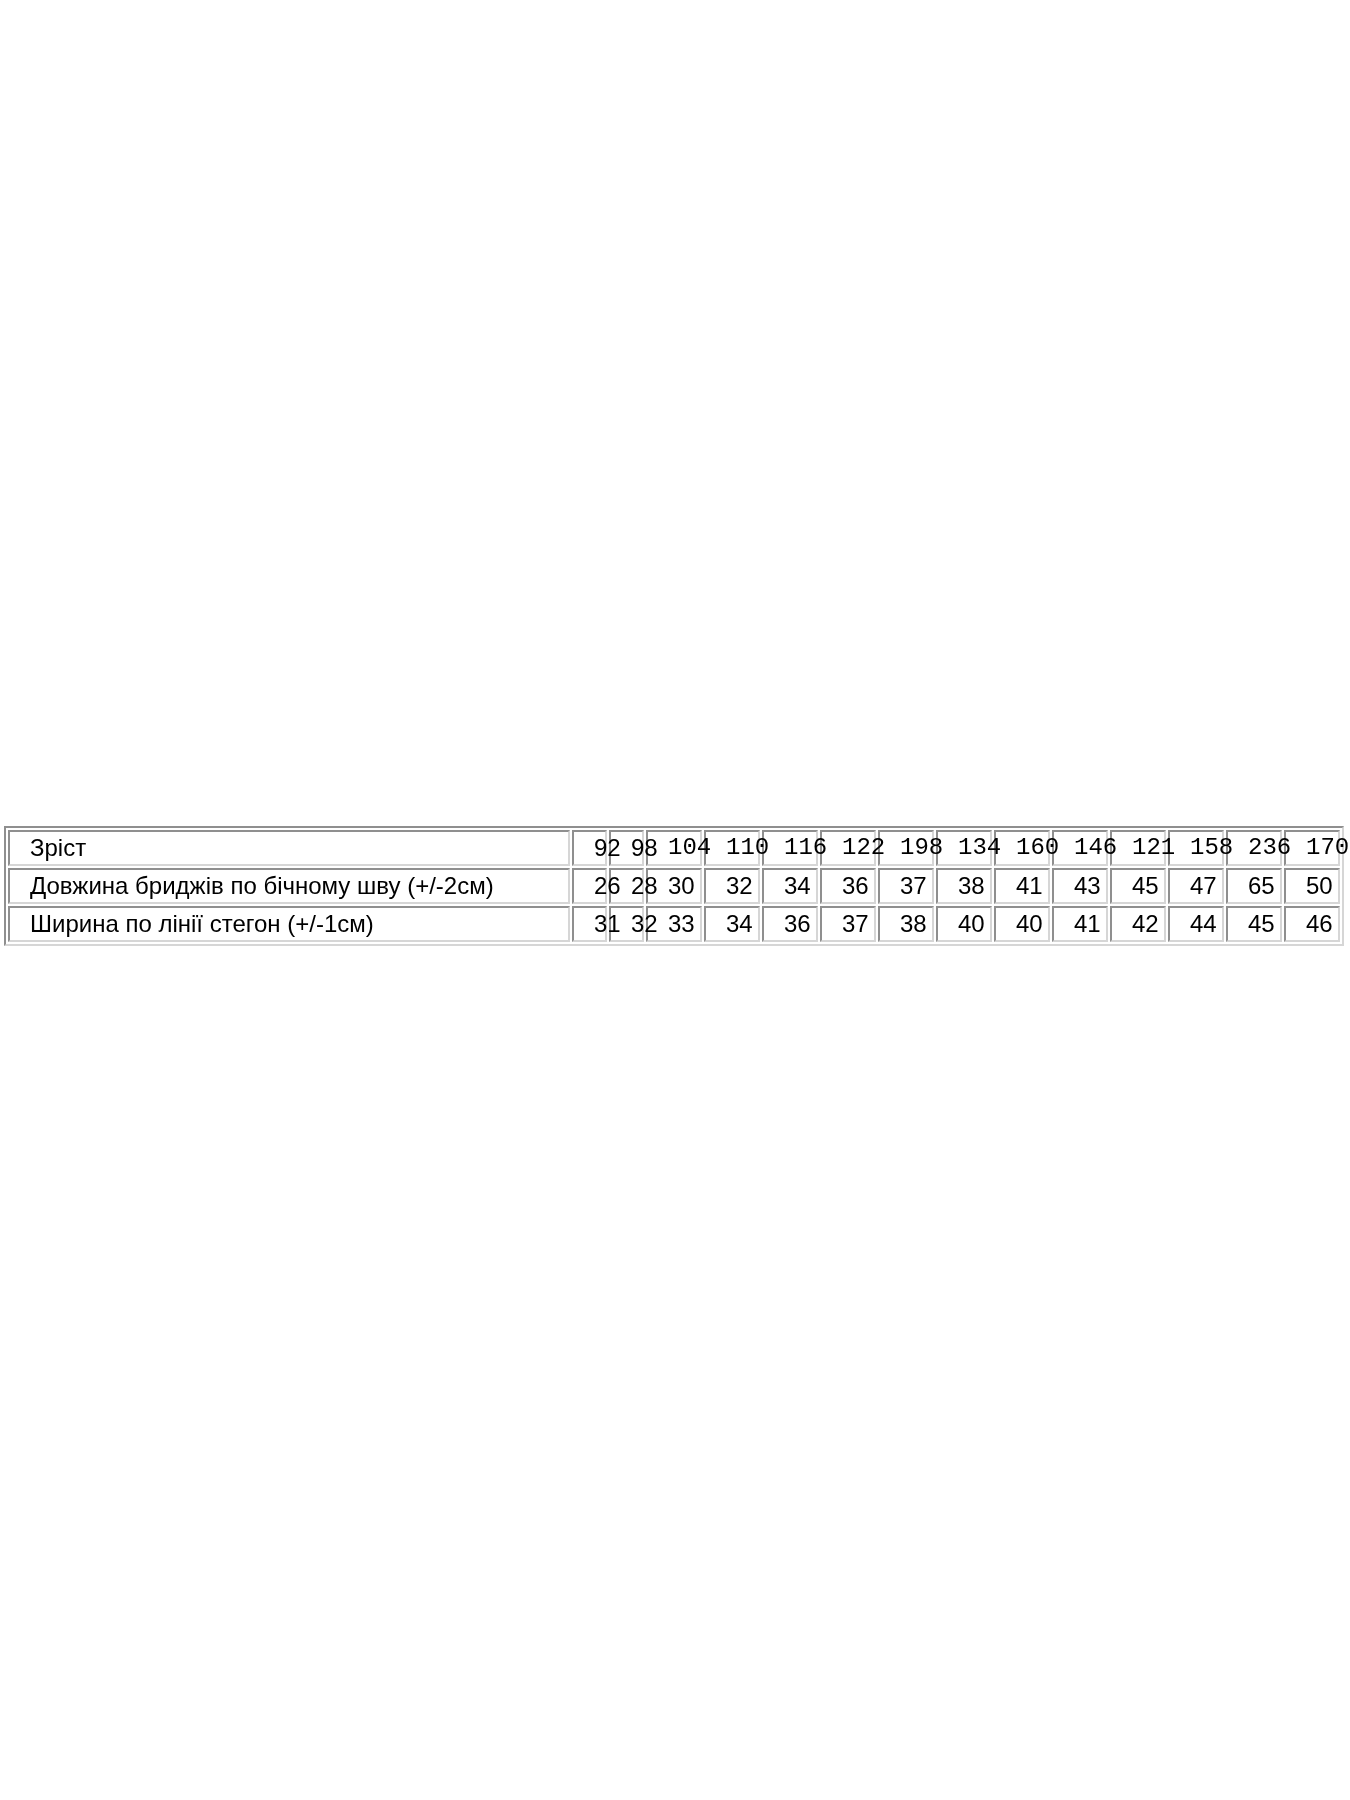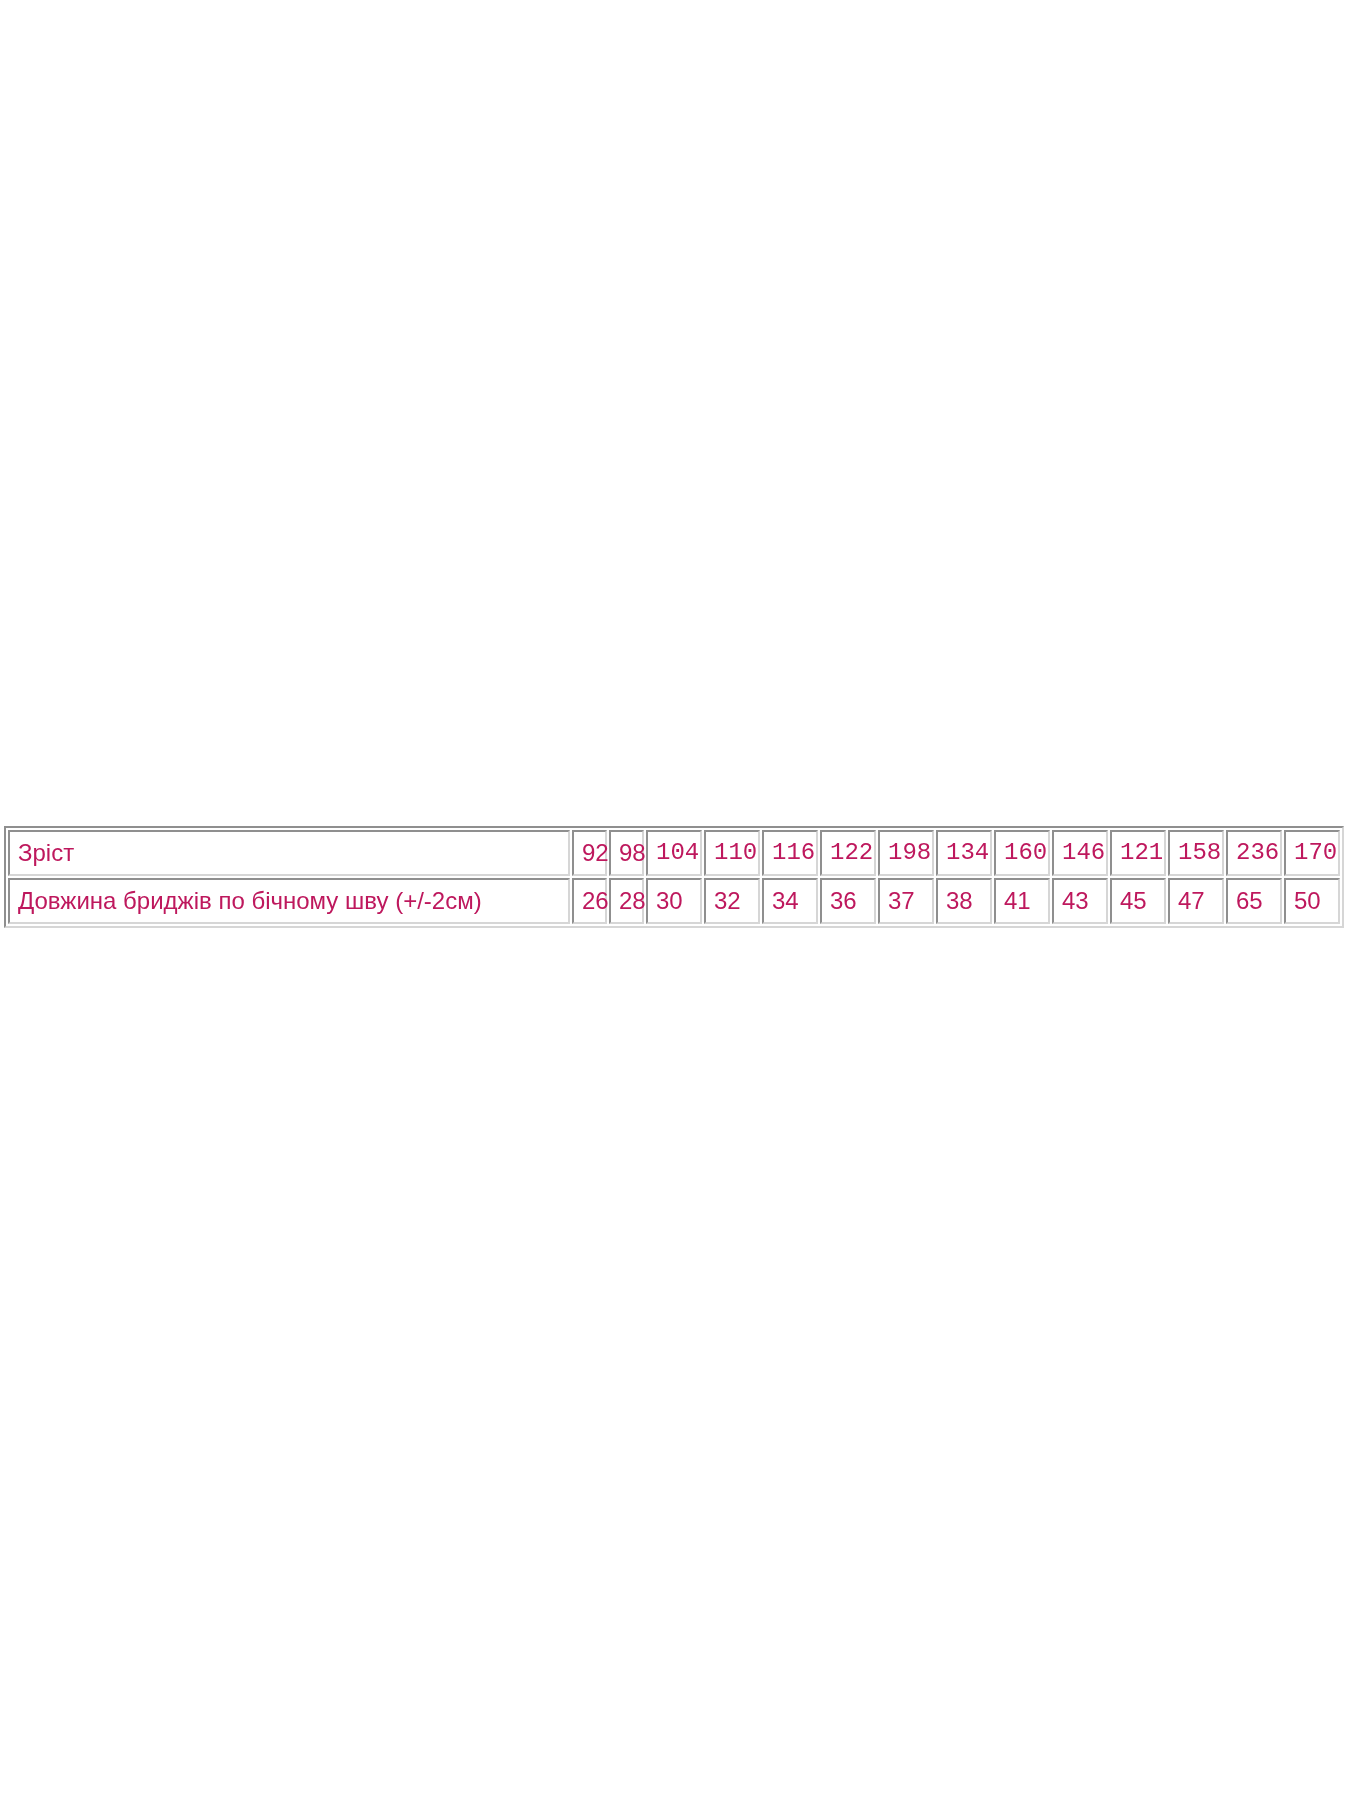--- a/index.html
+++ b/index.html
@@ -20,28 +20,28 @@
     width: 1340px;
     table-layout: fixed;
     border-collapse: separate;
     border-spacing: 2px;
     border-style: solid;
     border-width: 2px;
     border-color: #8f8f8f #d6d6d6 #d6d6d6 #8f8f8f;
   }
   table.size-table td {
     box-sizing: border-box;
-    height: 46px;
+    height: 36px;
     border-style: solid;
     border-width: 2px;
     border-color: #8f8f8f #d6d6d6 #d6d6d6 #8f8f8f;
-    padding: 0 1px 0 8px;
+    padding: 0 1px 0 20px;
     font-size: 24px;
     line-height: 28px;
-    color: #be185d;
+    color: #000000;
     text-align: left;
     vertical-align: middle;
     white-space: nowrap;
     background: #ffffff;
   }
   .w-label { width: 562px; }
   .w-s { width: 35px; }
   .w-m { width: 56px; font-family: Liberation Mono, monospace; }
 </style>
 </head>
@@ -76,14 +76,31 @@
     <td>36</td>
     <td>37</td>
     <td>38</td>
     <td>41</td>
     <td>43</td>
     <td>45</td>
     <td>47</td>
     <td>65</td>
     <td>50</td>
   </tr>
+  <tr>
+    <td>Ширина по лінії стегон (+/-1см)</td>
+    <td>31</td>
+    <td>32</td>
+    <td>33</td>
+    <td>34</td>
+    <td>36</td>
+    <td>37</td>
+    <td>38</td>
+    <td>40</td>
+    <td>40</td>
+    <td>41</td>
+    <td>42</td>
+    <td>44</td>
+    <td>45</td>
+    <td>46</td>
+  </tr>
 </tbody>
   </table>
 
 </body></html>

